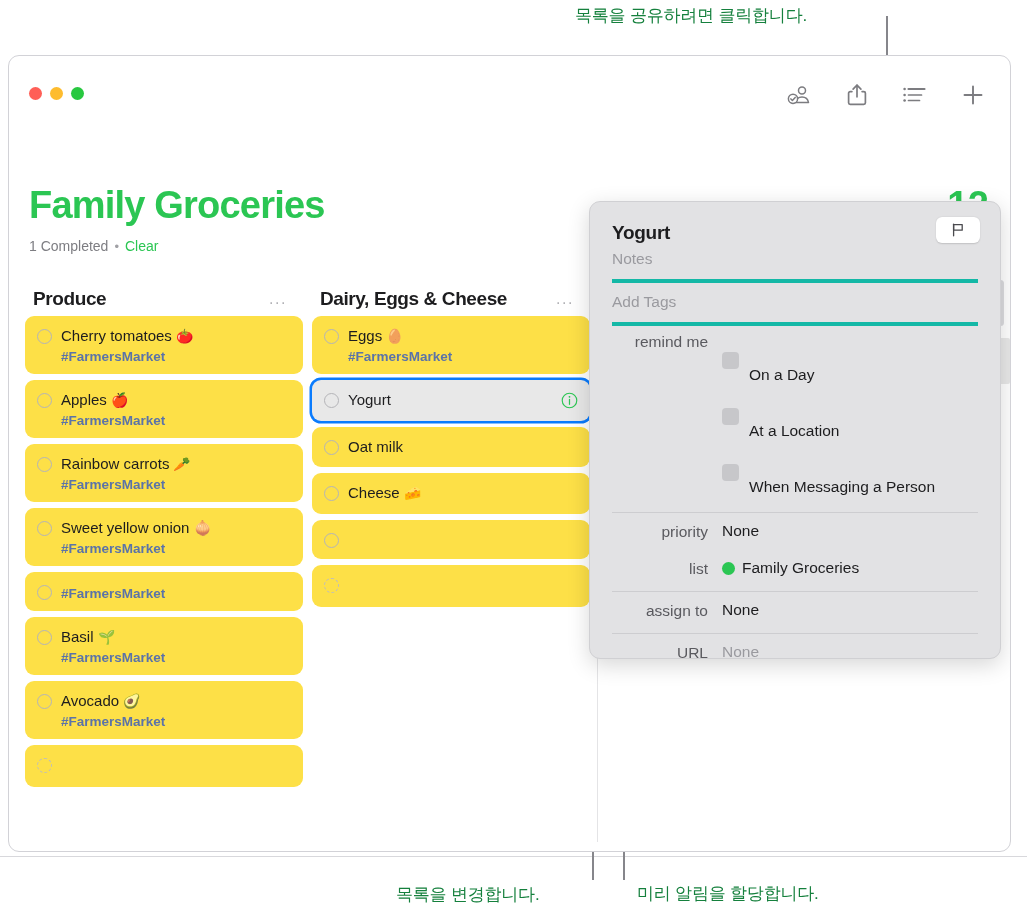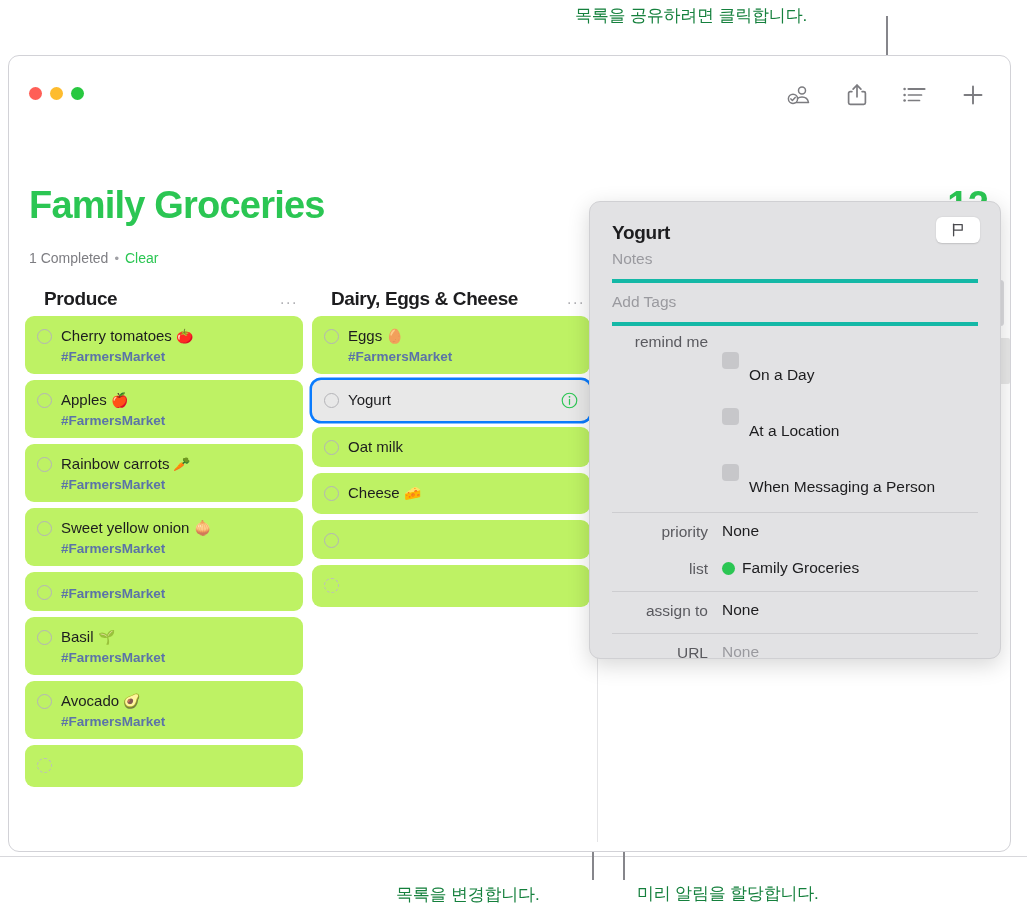--- a/index.html
+++ b/index.html
@@ -114,21 +114,21 @@
     font-size: 38px;
     font-weight: bold;
     color: #2bc653;
     letter-spacing: -0.8px;
     line-height: 1;
   }
 
   #subline {
     position: absolute;
     left: 20px;
-    top: 120px;
+    top: 108px;
     font-size: 14px;
     color: #7d7d82;
     display: flex;
     align-items: flex-end;
     gap: 6px;
   }
   #subline .dot { color: #a0a0a5; font-size: 13px; }
   #clear-link { color: #2bc653; cursor: pointer; }
 
   
@@ -139,21 +139,20 @@
   }
   #col-produce { left: 16px; }
   #col-dairy  { left: 303px; }
 
   .col-header {
     position: relative;
     height: 34px;
     display: flex;
     align-items: center;
     padding: 0 2px 0 8px;
-    margin-left: 11px;
   }
   .col-header .title {
     font-size: 19px;
     font-weight: bold;
     color: #1d1d1f;
     letter-spacing: -0.4px;
     white-space: nowrap;
     overflow: hidden;
     flex: 1;
     max-width: 230px;
@@ -162,21 +161,21 @@
     color: #b0b0b5;
     font-size: 16px;
     letter-spacing: 1.5px;
     margin-left: 6px;
     cursor: pointer;
     line-height: 1;
   }
 
   .reminder {
     position: relative;
-    background: #bef264;
+    background: #fde047;
     border-radius: 9px;
     margin-bottom: 6px;
     padding: 11px 12px 11px 12px;
     display: flex;
     align-items: flex-start;
     gap: 9px;
     cursor: default;
   }
   .reminder.tagged { padding-bottom: 9px; }
   .reminder.selected {

